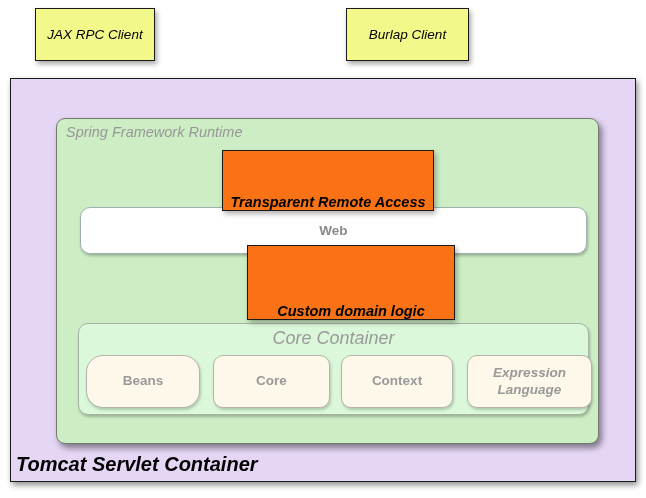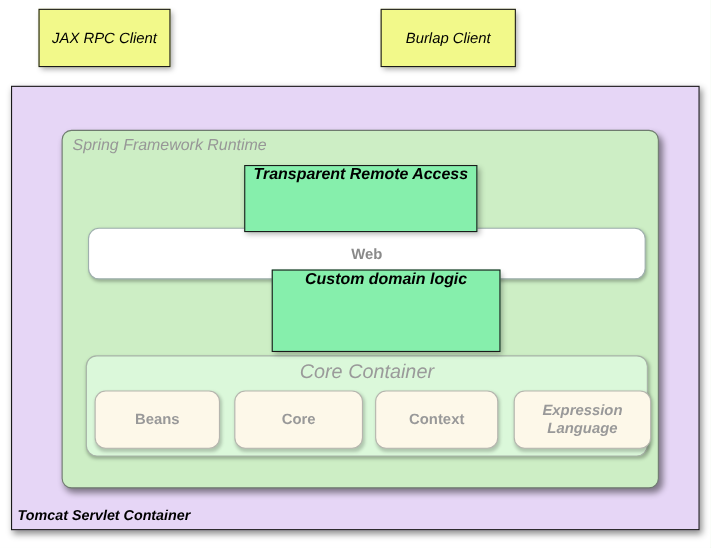--- a/index.html
+++ b/index.html
@@ -44,21 +44,21 @@
     border: 1.5px solid #1a1a1a;
     box-shadow: 2px 3px 6px rgba(0,0,0,0.45);
     padding-left: 48px;
   }
   .tomcat-label {
     position: absolute;
     left: 5px;
     bottom: 5px;
     font-style: italic;
     font-weight: bold;
-    font-size: 13px;
+    font-size: 20px;
     color: #000000;
     white-space: nowrap;
   }
 
   
   .runtime {
     position: absolute;
     left: 45px;
     top: 39px;
     width: 543px;
@@ -94,25 +94,25 @@
     justify-content: center;
     font-weight: bold;
     font-size: 13.5px;
     color: #8a8a8a;
     z-index: 1;
   }
 
   
   .hl-box {
     position: absolute;
-    background: #86efac;
+    background: #f97316;
     border: 1.5px solid #1a1a1a;
     box-shadow: 2px 3px 5px rgba(0,0,0,0.3);
     display: flex;
-    align-items: flex-start;
+    align-items: flex-end;
     justify-content: center;
     font-style: italic;
     font-weight: bold;
     font-size: 14.5px;
     color: #000000;
     text-align: center;
     z-index: 2;
   }
   .hl-remote { left: 165px; top: 31px;  width: 212px; height: 61px; }
   .hl-domain { left: 170px; top: 126px; width: 208px; height: 75px; margin-left: 20px; }
@@ -151,21 +151,21 @@
     display: flex;
     align-items: center;
     justify-content: center;
     font-weight: bold;
     font-size: 13.5px;
     color: #999999;
     text-align: center;
     line-height: 1.25;
     padding: 0 6px;
   }
-  .module-1 { left: 7px;   width: 114px; }
+  .module-1 { left: 7px;   width: 114px; border-radius: 17px; }
   .module-2 { left: 134px; width: 117px; }
   .module-3 { left: 262px; width: 112px; }
   .module-4 { left: 388px; width: 125px; font-style: italic; }
 </style>
 </head>
 <body>
 
 <div class="canvas">
 
   <div class="client-box client-1">

